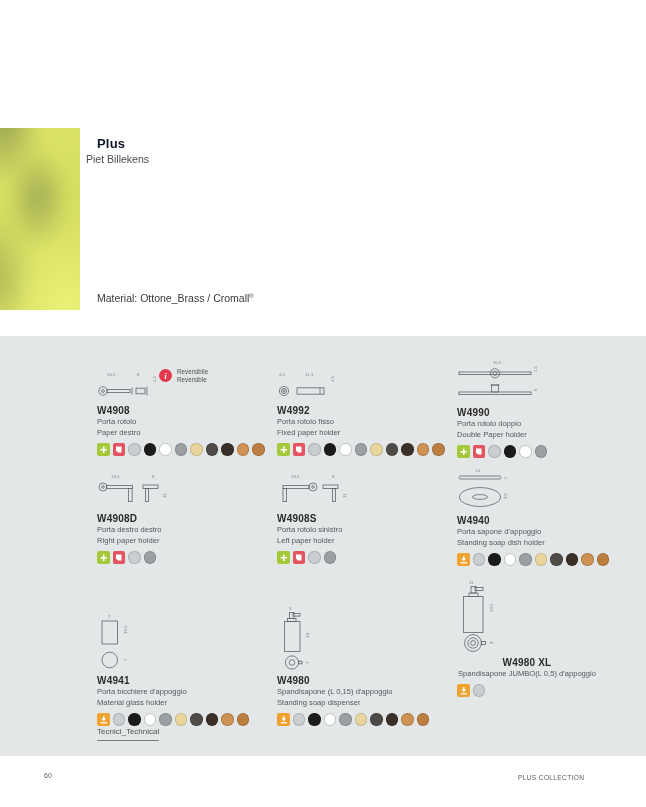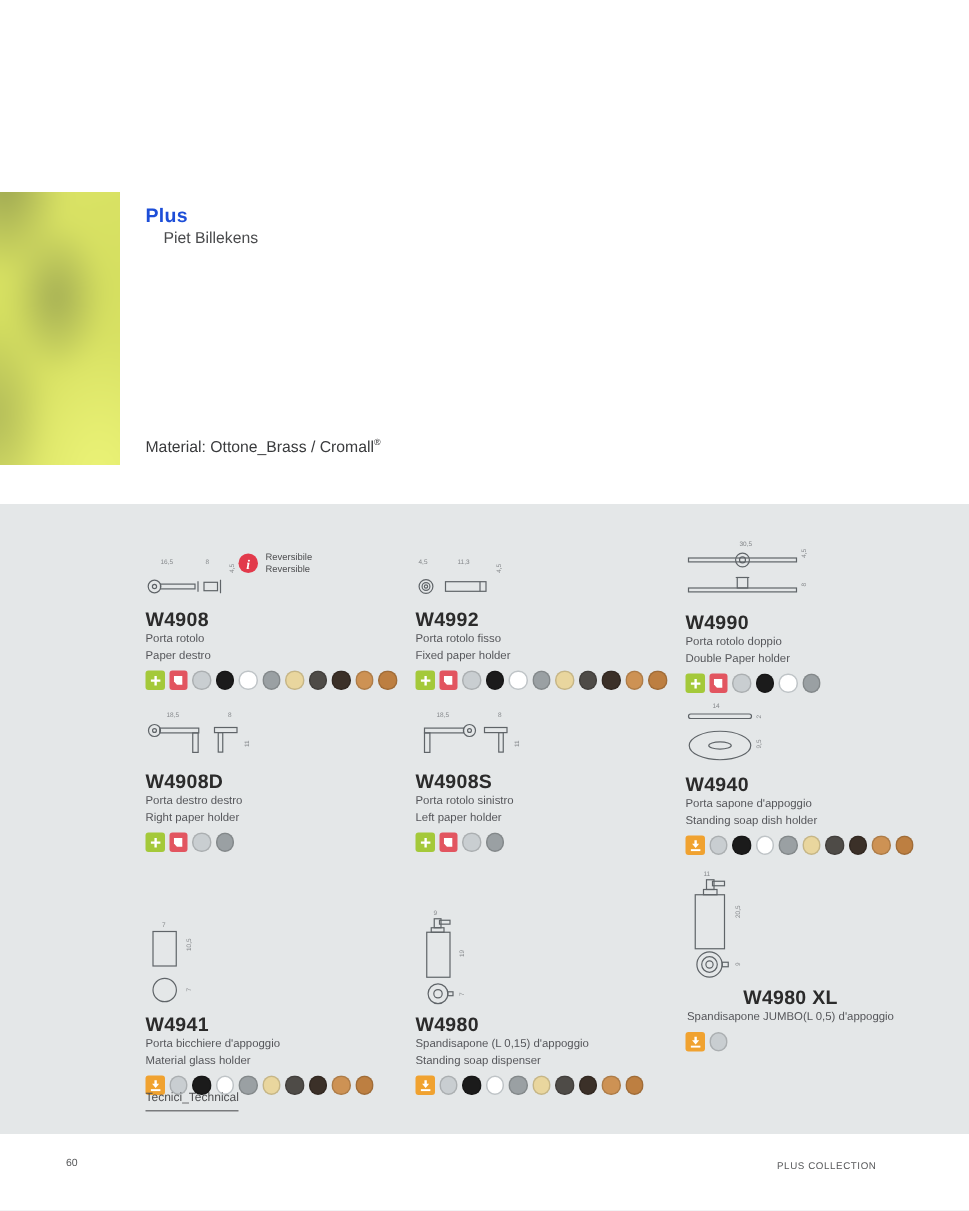--- a/index.html
+++ b/index.html
@@ -15,36 +15,36 @@
     position:absolute;inset:-22%;
     filter:blur(7px);
     background:
       radial-gradient(55% 40% at 18% 12%, rgba(96,106,62,.55), transparent 62%),
       radial-gradient(45% 32% at 48% 42%, rgba(112,122,72,.50), transparent 60%),
       radial-gradient(50% 40% at 12% 72%, rgba(120,130,72,.42), transparent 62%),
       radial-gradient(65% 50% at 72% 88%, rgba(236,244,120,.95), transparent 72%),
       linear-gradient(160deg,#dde568 0%,#d5df60 45%,#e0e76c 100%);
   }
   
-  .title{position:absolute;left:97px;top:136px;font-size:13px;font-weight:bold;color:#1d4ed8;letter-spacing:.2px;}
-  .designer{position:absolute;left:109px;top:153px;font-size:10.5px;color:#4a4b4d;}
+  .title{position:absolute;left:97px;top:136px;font-size:13px;font-weight:bold;color:#0f172a;letter-spacing:.2px;}
+  .designer{position:absolute;left:86px;top:153px;font-size:10.5px;color:#4a4b4d;}
   .material{position:absolute;left:97px;top:292px;font-size:10.5px;color:#3a3b3d;}
   .material sup{font-size:6px;}
   
   .panel{position:absolute;left:0;top:336px;width:646px;height:420px;background:#e4e7e8;}
   
   .card{position:absolute;width:172px;color:#56575a;}
   .p0{left:97px;top:364px;}  .p1{left:277px;top:364px;} .p2{left:457px;top:360px;}
   .p3{left:97px;top:470px;}  .p4{left:277px;top:470px;} .p5{left:457px;top:468px;}
   .p6{left:97px;top:600px;}  .p7{left:277px;top:600px;} .p8{left:457px;top:578px;width:140px;text-align:center;}
   .draw-wrap{display:flex;align-items:flex-end;}
   .d38{height:38px}.d40{height:40px}.d44{height:44px}.d72{height:72px}.d76{height:76px}
   .draw{stroke:#5f6468;fill:none;stroke-width:.8;}
   .draw text{stroke:none;fill:#85888b;font-size:4.3px;font-family:"Liberation Sans",sans-serif;}
-  .code{font-size:13px;font-weight:bold;color:#2b2b2b;margin-top:3px;letter-spacing:.2px;}
+  .code{font-size:10px;font-weight:bold;color:#2b2b2b;margin-top:3px;letter-spacing:.2px;}
   .pname{font-size:7.6px;line-height:11px;color:#55565a;}
   .swatches{display:flex;gap:3px;margin-top:5px;}
   .sw{width:12.5px;height:12.5px;box-sizing:border-box;display:inline-flex;align-items:center;justify-content:center;flex:0 0 auto;}
   .circ{border-radius:50%;border:1px solid rgba(0,0,0,.15);}
   .badge{border-radius:2px;}
   .badge svg{width:9.5px;height:9.5px;display:block;}
   
   .rev{position:absolute;left:62px;top:4px;display:flex;align-items:center;gap:5px;}
   .rev-ic{width:13px;height:13px;border-radius:50%;background:#e23a4b;color:#fff;
     font-style:italic;font-weight:bold;font-size:9px;display:flex;align-items:center;justify-content:center;

